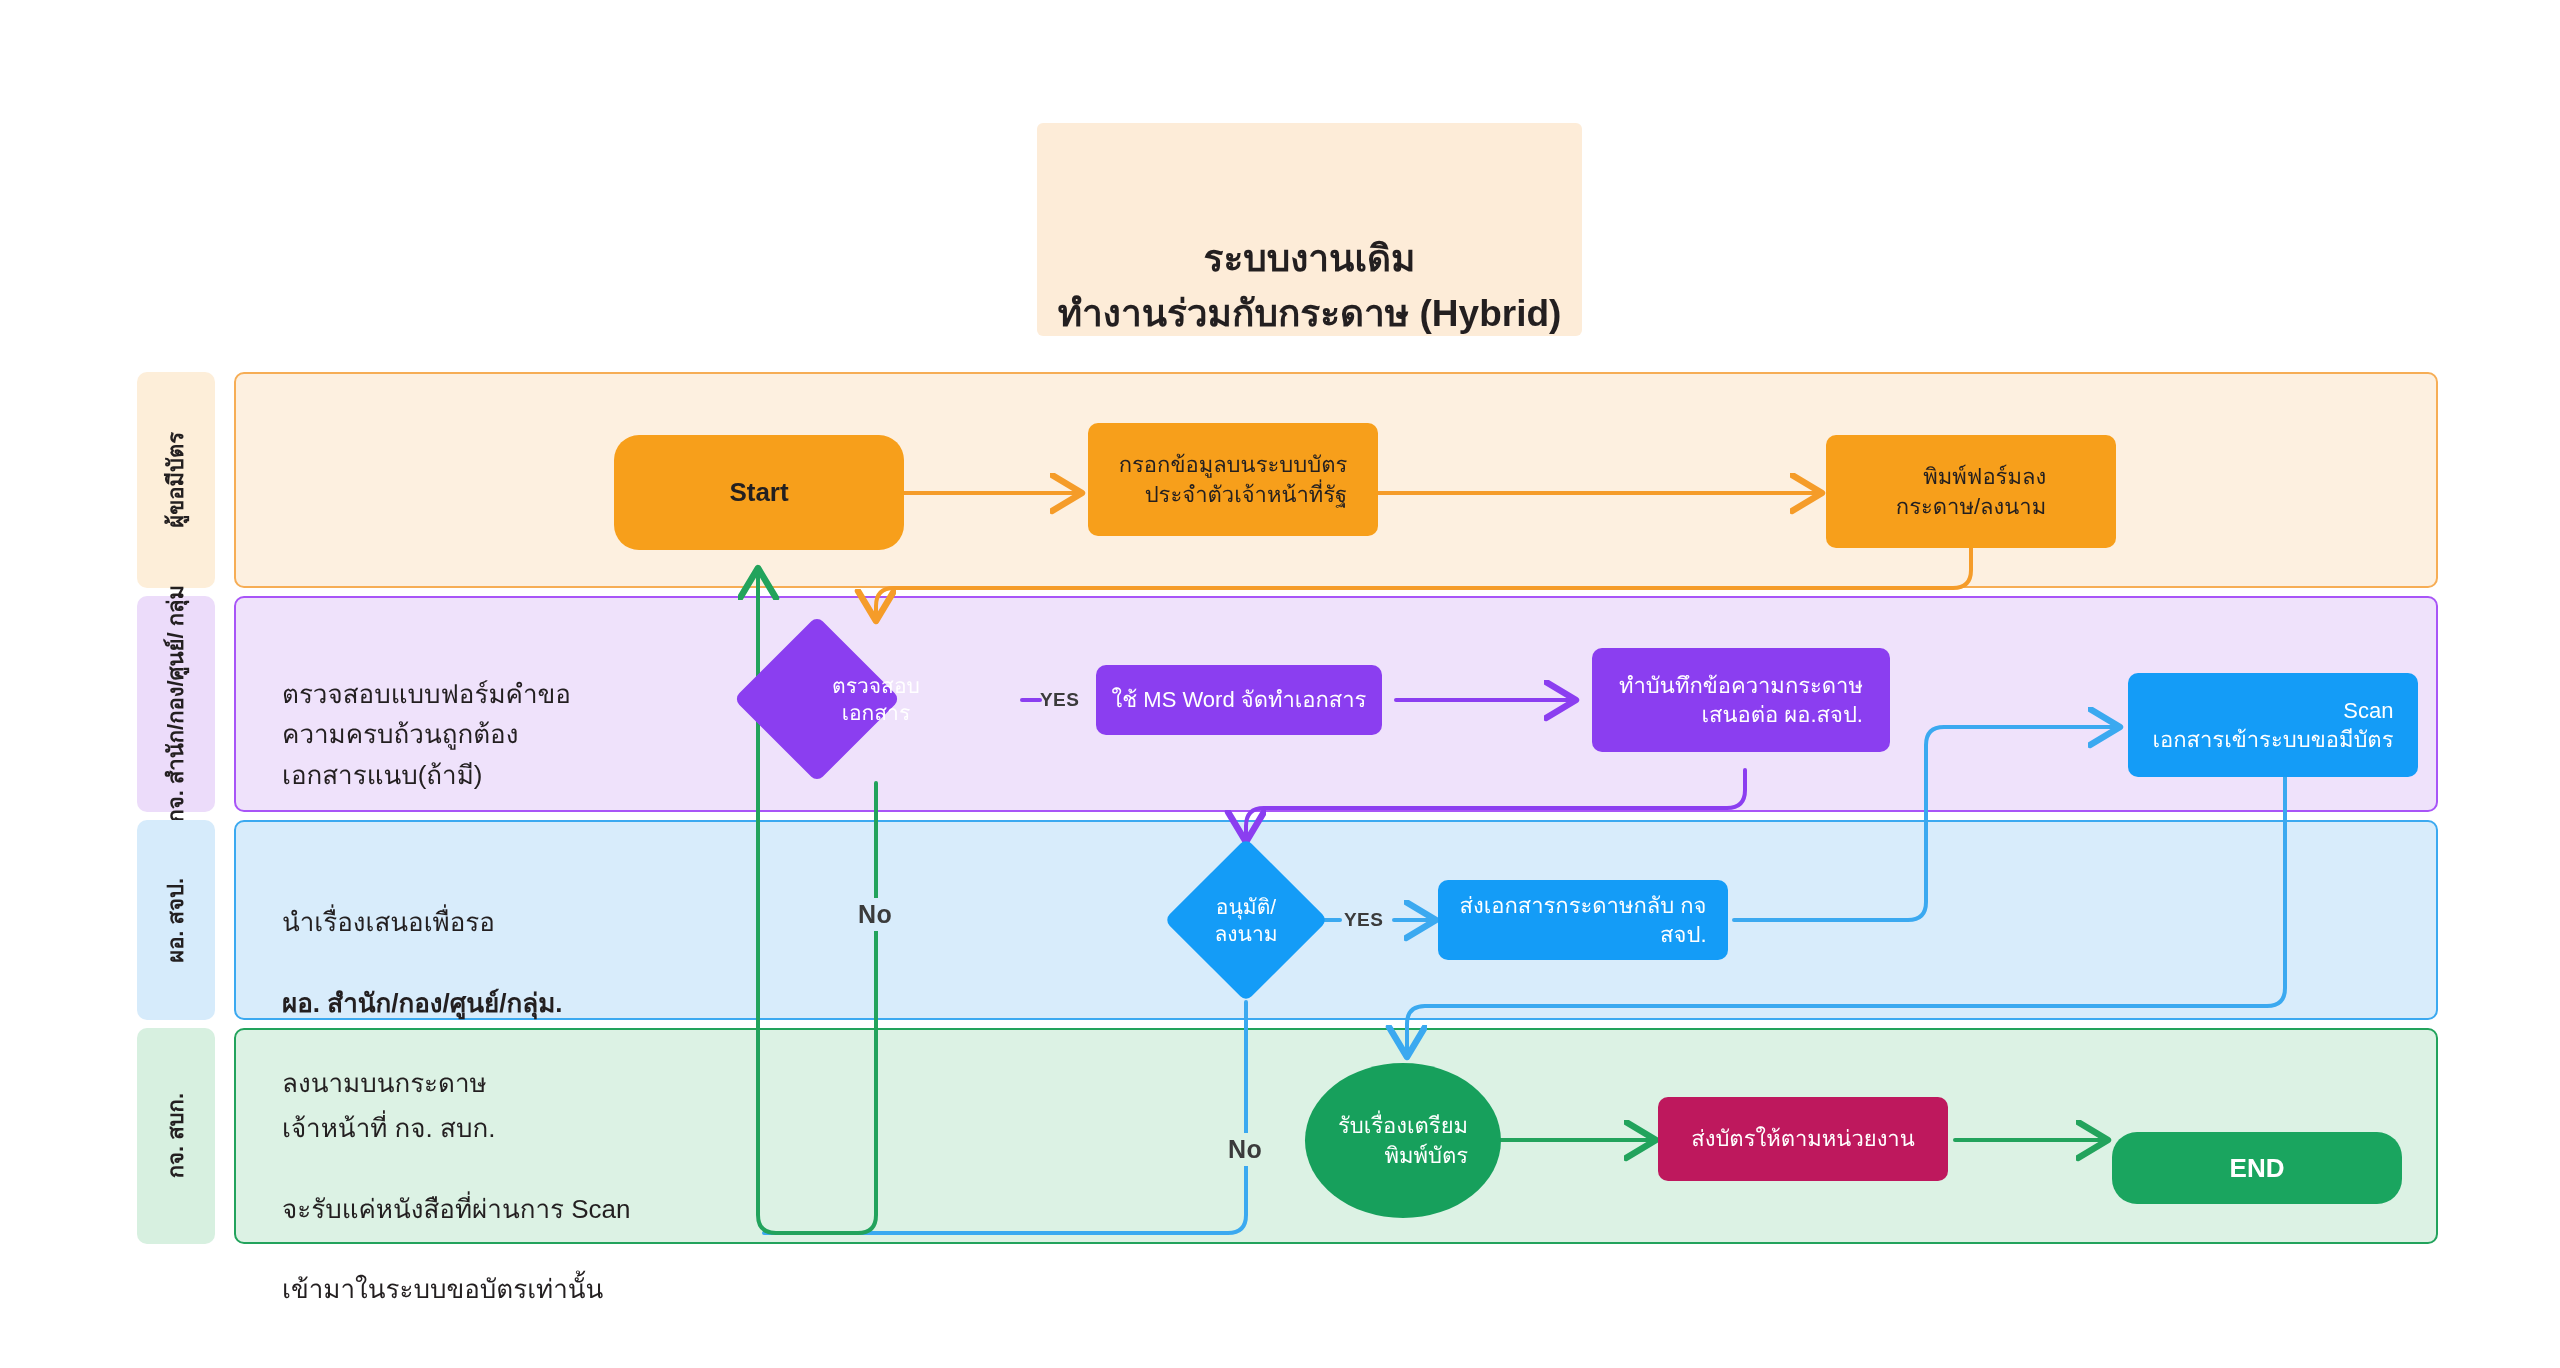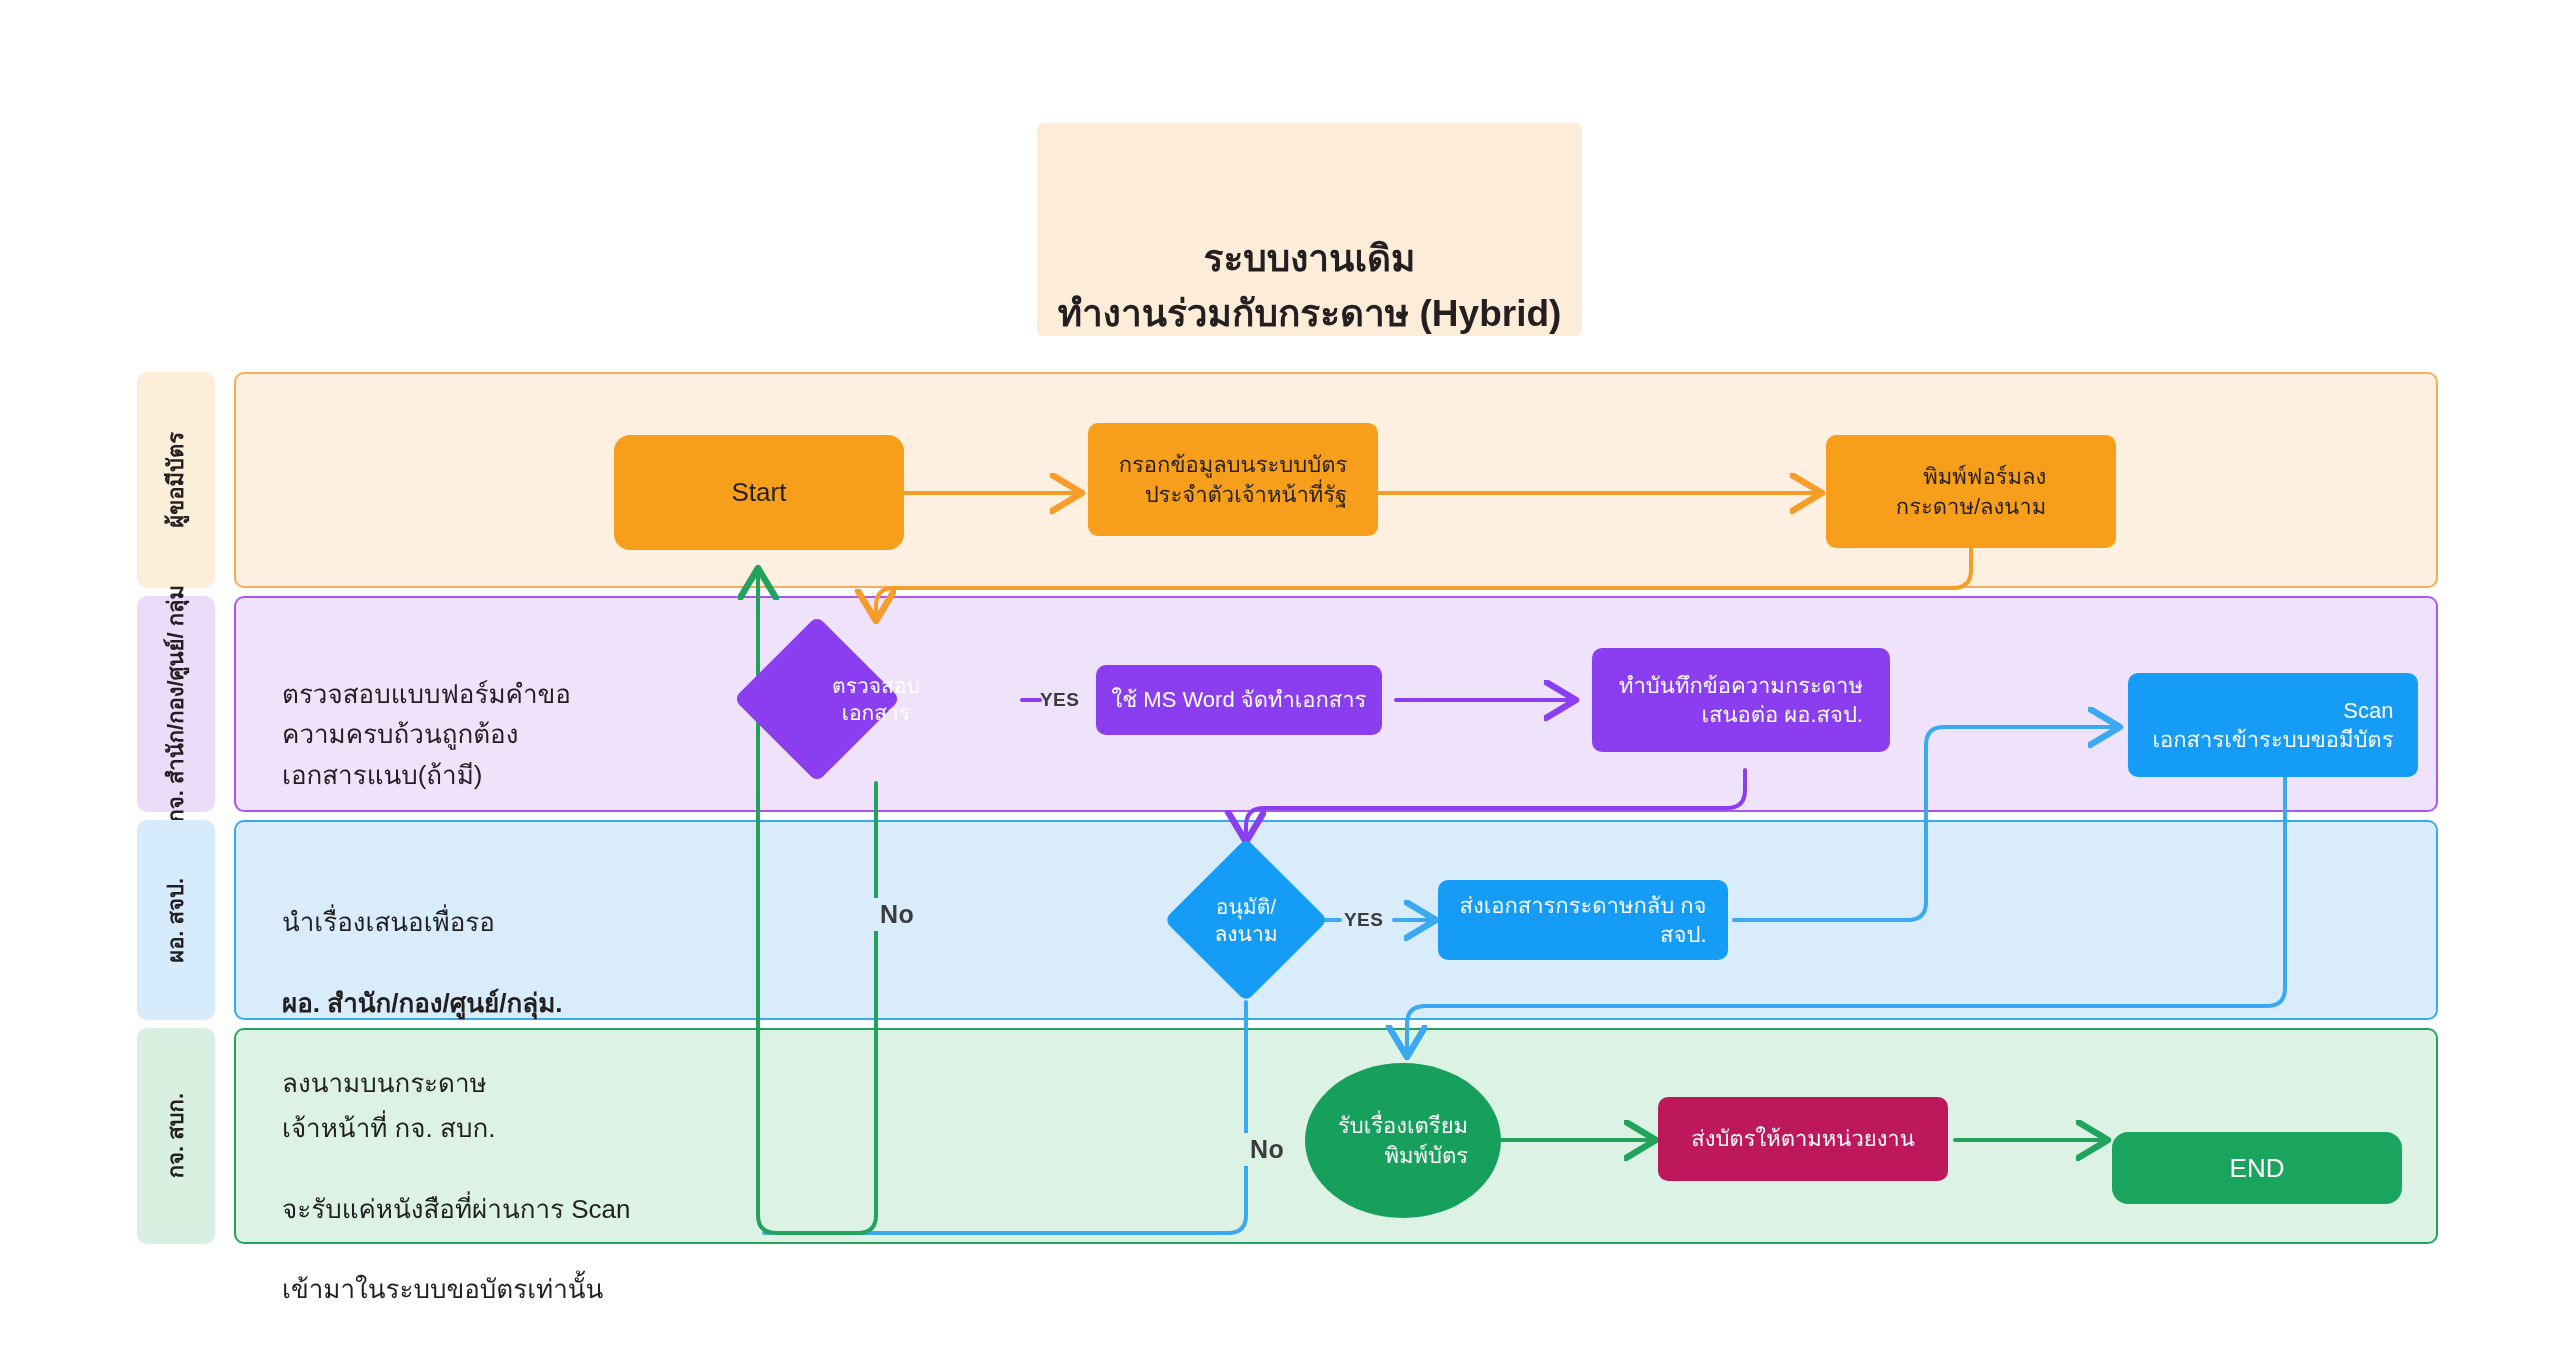--- a/index.html
+++ b/index.html
@@ -58,21 +58,21 @@
   .node {
     position: absolute;
     display: flex; align-items: center; justify-content: center;
     text-align: right;
     font-size: 22px;
     line-height: 1.32;
     padding: 14px 10px;
     white-space: pre-line;
   }
   .node.rounded { border-radius: 10px; }
-  .node.pill    { border-radius: 16px; }
+  .node.pill    { border-radius: 25px; font-weight: bold; }
   .node.ellipse { border-radius: 50%; }
   .node.dark-txt { color: #231f20; }
   .node.light-txt { color: #ffffff; }
 
   .diamond-wrap { position: absolute; }
   .diamond-shape {
     position: absolute; inset: 0;
     transform: rotate(45deg);
     border-radius: 8px;
   }
@@ -82,21 +82,21 @@
     text-align: center; color: #fff; font-size: 21px;
     line-height: 1.3; white-space: pre-line;
   }
 
   
   .edge-label {
     position: absolute;
     font-size: 19px; font-weight: bold; color: #3b3b3b;
     letter-spacing: .4px;
   }
-  .edge-label.no { font-size: 25px; margin-left: 22px; }
+  .edge-label.no { font-size: 25px; }
 
   svg.wires { position: absolute; left:0; top:0; width:2560px; height:1368px; overflow: visible; }
 </style>
 </head>
 <body>
 
 <div id="stage">
 
   <div class="title-card">
     <div class="title-line">ระบบงานเดิม</div>

